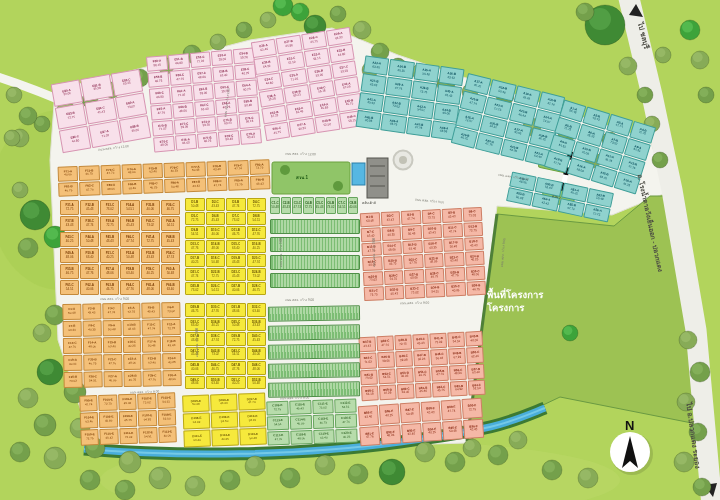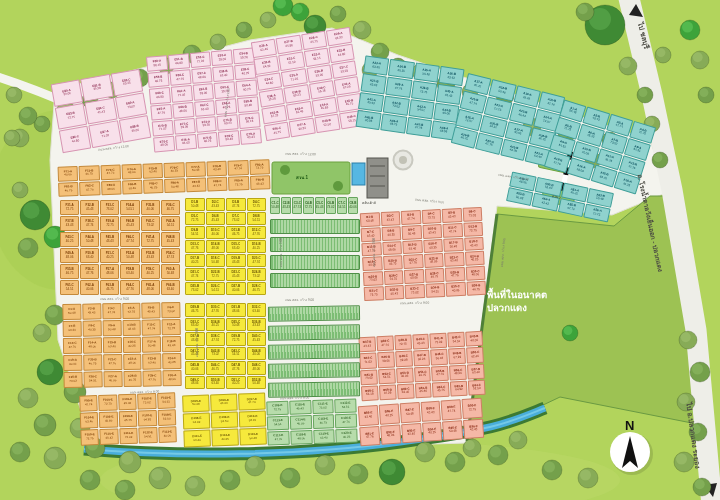--- a/index.html
+++ b/index.html
@@ -231,22 +231,22 @@
       </g>
 
     <circle cx="632" cy="454" r="21" fill="rgba(0,0,0,0.12)"></circle>
     <circle cx="630" cy="452" r="20" fill="#ffffff"></circle>
     <polygon points="630,436 638,468 630,461 622,468" fill="#111"></polygon>
   </svg>
 
   <div class="lbl hw-lbl" style="left:630px;top:30px;transform:rotate(76deg);">ไป ชลบุรี</div>
   <div class="lbl hw-lbl" style="left:600px;top:218px;transform:rotate(78deg);font-size:6.5px;">ถ. โรงน้ำตาลวังเย็นออก - ปลวกแดง</div>
   <div class="lbl hw-lbl" style="left:660px;top:430px;transform:rotate(82deg);">ไป อ.ปลวกแดง ระยอง</div>
-  <div class="lbl future-lbl" style="left:487px;top:287px;">พื้นที่ในอนาคต</div>
-  <div class="lbl future-lbl" style="left:487px;top:300px;">ปลวกแดง</div>
+  <div class="lbl future-lbl" style="left:487px;top:287px;">พื้นที่โครงการ</div>
+  <div class="lbl future-lbl" style="left:487px;top:300px;">โครงการ</div>
   <div class="lbl compass-n" style="left:625px;top:418px;">N</div>
   <div class="lbl park-lbl" style="left:296px;top:174px;">สวน 1</div>
   <div class="lbl tiny-lbl" style="left:552px;top:194px;transform:rotate(12deg);">สวน 2</div>
   <div class="lbl tiny-lbl" style="left:362px;top:200px;">คลับเฮ้าส์</div>
 
 <div class="block" style="left: 56px; top: 76px; width: 90px; height: 70px; transform: rotate(-10deg); grid-template-columns: repeat(3, 1fr); grid-template-rows: repeat(3, 1fr);">
       <div class="cell" style="background: rgb(248, 224, 234); border: 0.5px solid rgb(215, 149, 178); color: rgb(141, 43, 80);">
         <div class="code">E80-A</div>
         <div class="area">39.06</div>
       </div>

